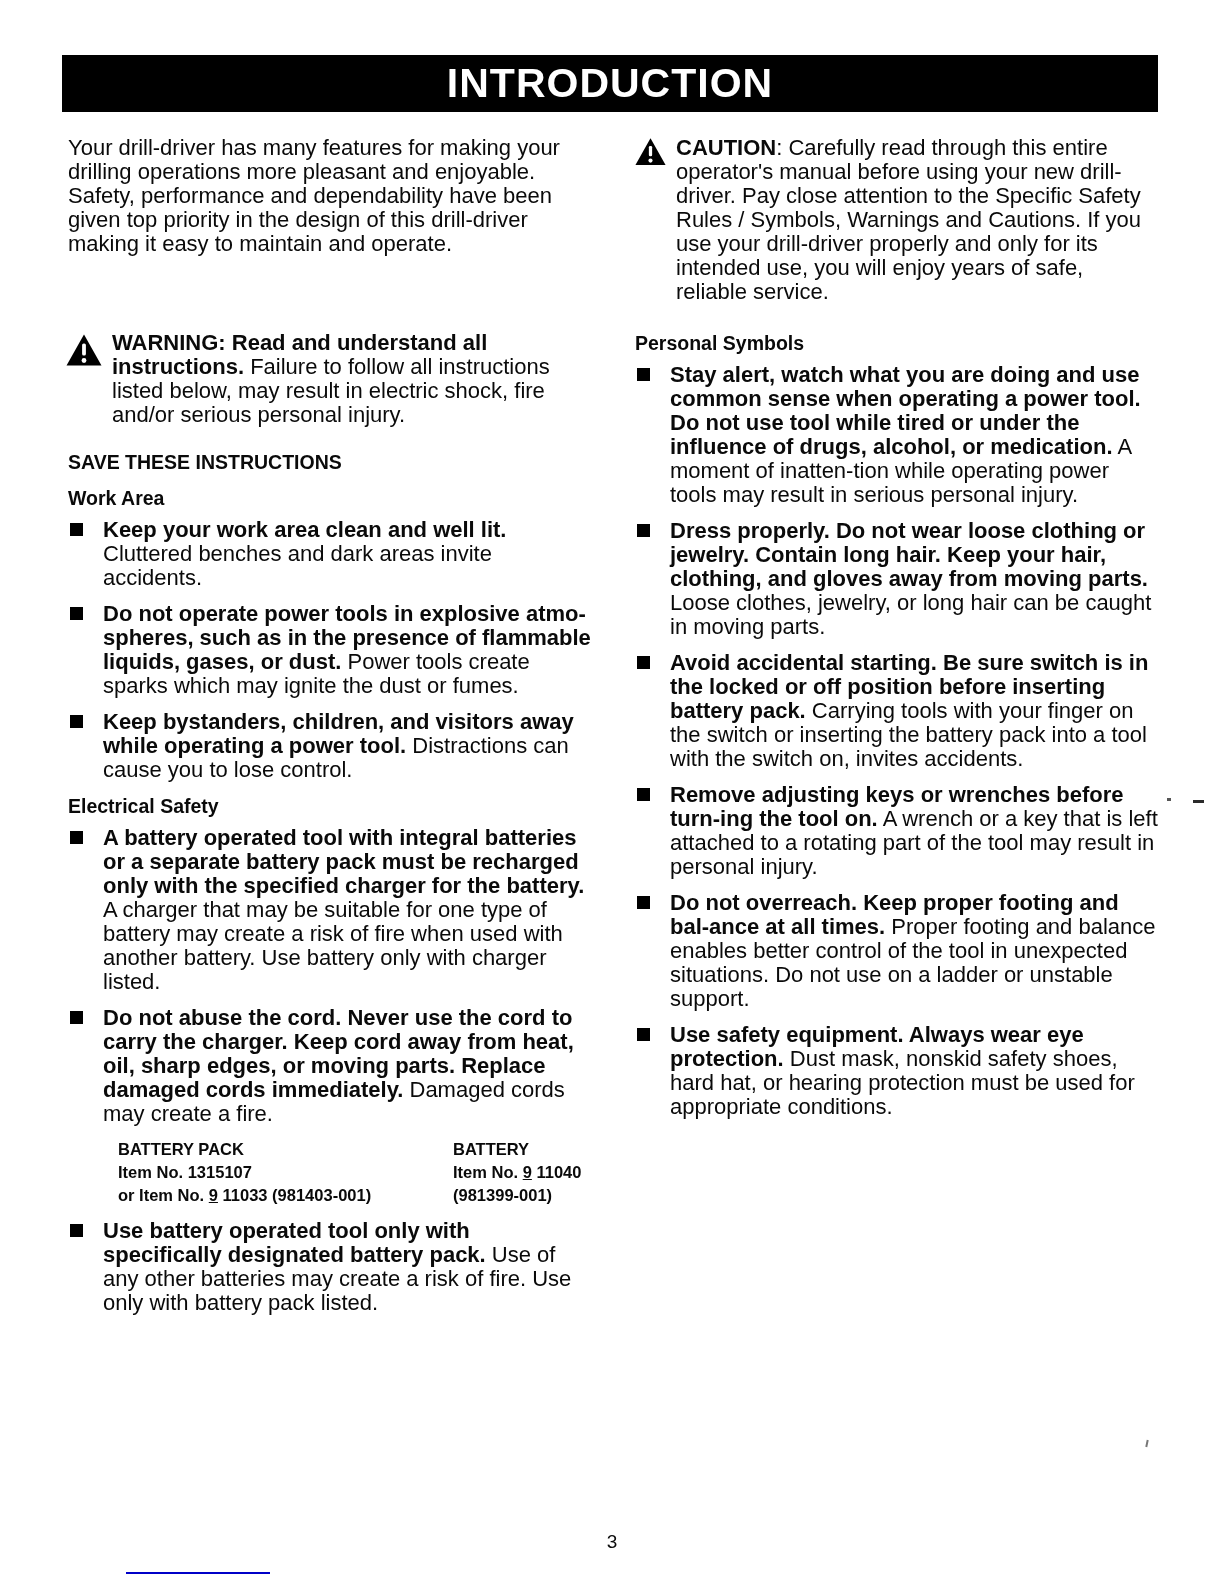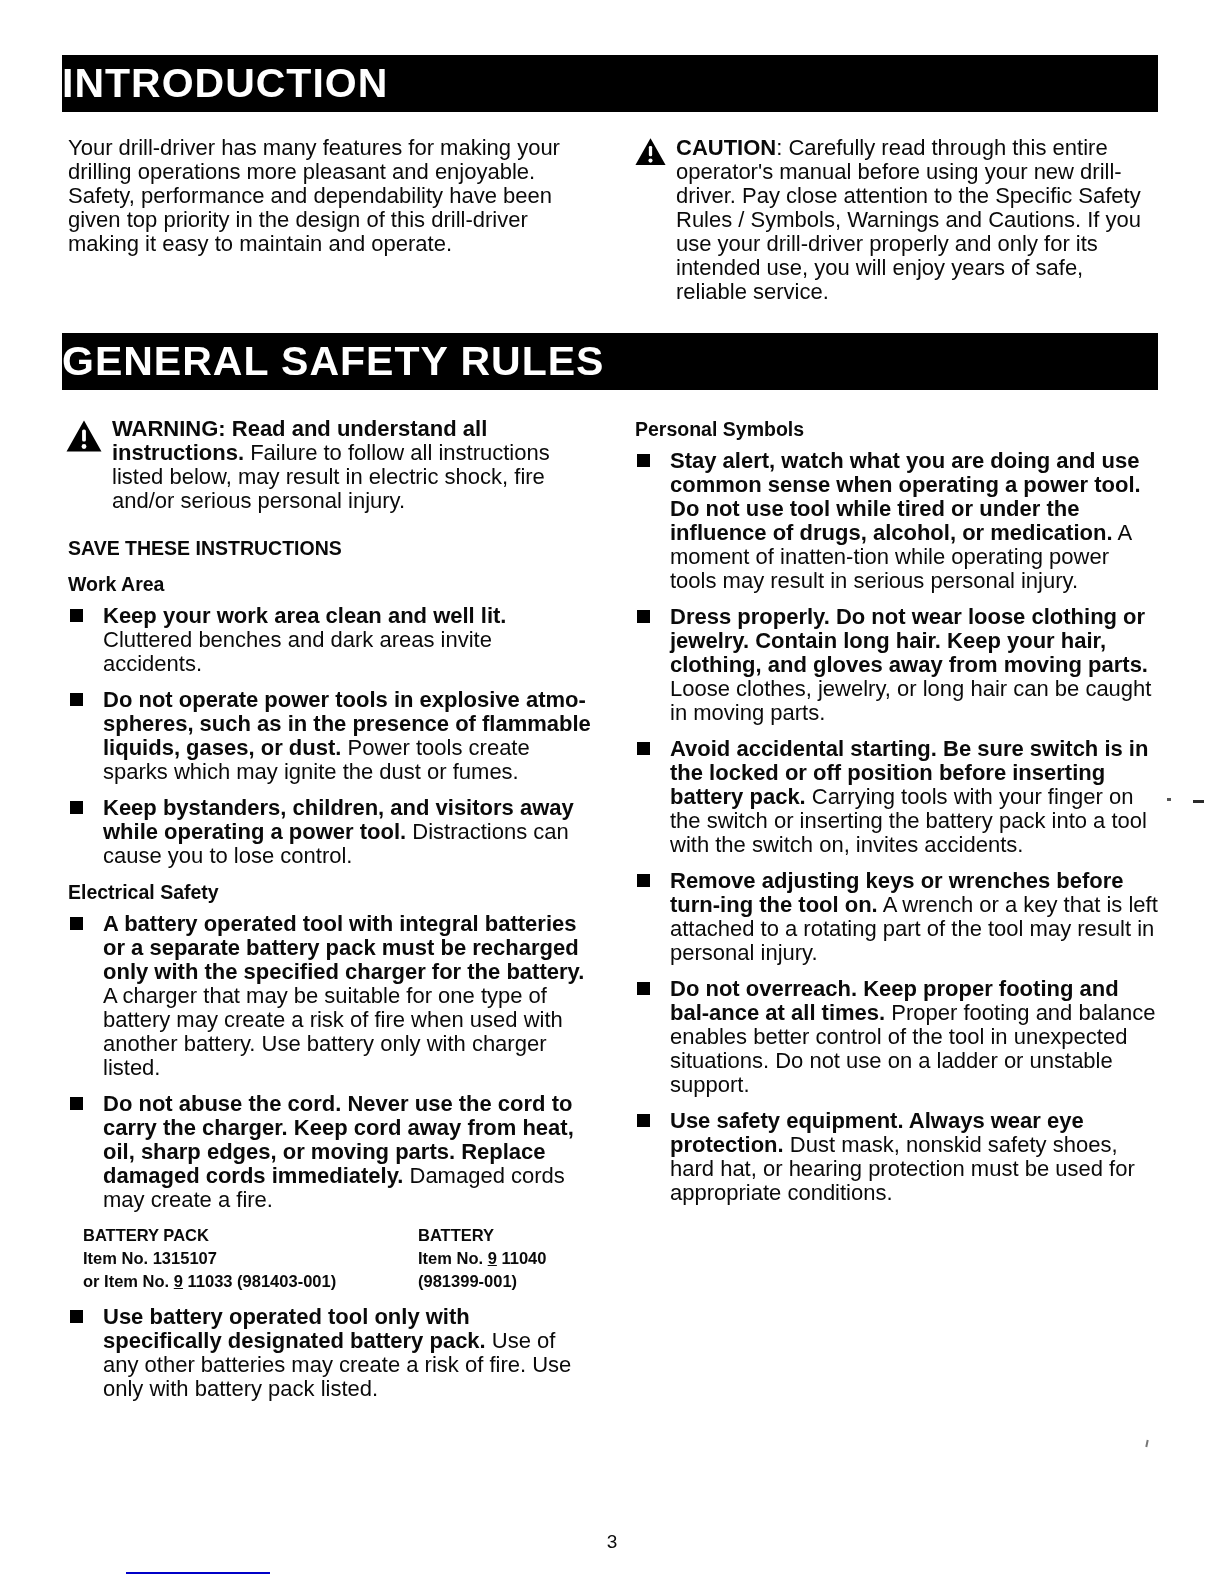--- a/index.html
+++ b/index.html
@@ -10,20 +10,21 @@
     background:#ffffff;
     color:#0a0a0a;
     font-family:"Liberation Sans","DejaVu Sans",sans-serif;
     overflow:hidden;
   }
   .bar{
     margin-left:62px;
     width:1096px;height:57px;
     background:#000;
     color:#fff;
+    text-align:center;
     font-weight:bold;
     font-size:41px;
     line-height:57px;
     letter-spacing:1px;
   }
   .bar-intro{margin-top:55px;}
   .bar-safety{margin-top:29px;}
   .cols{display:flex;margin-left:68px;width:1090px;}
   .cols-intro{margin-top:24px;}
   .cols-safety{margin-top:27px;}
@@ -35,21 +36,21 @@
   .tri-icon{flex:none;margin:3px 10px 0 0;}
   .tri-warn{width:36px;height:33px;margin-left:-2px;}
   .tri-caut{width:31px;height:28px;margin-top:2px;}
   .h-caps{font-weight:bold;font-size:19.5px;line-height:24px;margin:23px 0 0 0;}
   .h-sec{font-weight:bold;font-size:19.5px;line-height:24px;}
   .h-workarea{margin:12px 0 8px 0;}
   .h-electrical{margin:6px 0 8px 0;}
   .h-personal{margin:0 0 8px 0;}
   .bullet{display:flex;margin-bottom:12px;}
   .sq{flex:none;width:13px;height:13px;background:#000;margin:5px 20px 0 2px;}
-  .batt{display:flex;font-weight:bold;font-size:16.5px;line-height:23px;margin:2px 0 12px 15px;}
+  .batt{display:flex;font-weight:bold;font-size:16.5px;line-height:23px;margin:2px 0 12px 50px;}
   .batt-col1{width:335px;}
   .unum{text-decoration:underline;}
   .page-num{
     position:absolute;top:1531px;left:0;width:100%;
     text-align:center;font-size:19px;line-height:22px;
   }
   .blue-line{
     position:absolute;top:1572px;left:126px;
     width:144px;height:2px;background:#0000c8;
   }
@@ -75,23 +76,20 @@
         <svg class="tri-icon tri-caut" viewBox="0 0 36 32">
           <path d="M18 0 L35.5 31 H0.5 Z" fill="#000"></path>
           <rect x="16.1" y="9" width="3.8" height="12" rx="1.6" fill="#fff"></rect>
           <circle cx="18" cy="26" r="2.4" fill="#fff"></circle>
         </svg>
         <p><b>CAUTION</b><span>: Carefully read through this entire operator's manual before using your new drill-driver. Pay close attention to the Specific Safety Rules / Symbols, Warnings and Cautions. If you use your drill-driver properly and only for its intended use, you will enjoy years of safe, reliable service.</span></p>
       </div>
     </div>
   </div>
 
-  <div class="bar bar-safety">
-    <span>GENERAL SAFETY RULES</span>
-  </div>
 
   <div class="cols cols-safety">
 
     <div class="col-l">
 
       <div class="iconrow">
         <svg class="tri-icon tri-warn" viewBox="0 0 36 32">
           <path d="M18 0 L35.5 31 H0.5 Z" fill="#000"></path>
           <rect x="16.1" y="9" width="3.8" height="12" rx="1.6" fill="#fff"></rect>
           <circle cx="18" cy="26" r="2.4" fill="#fff"></circle>

